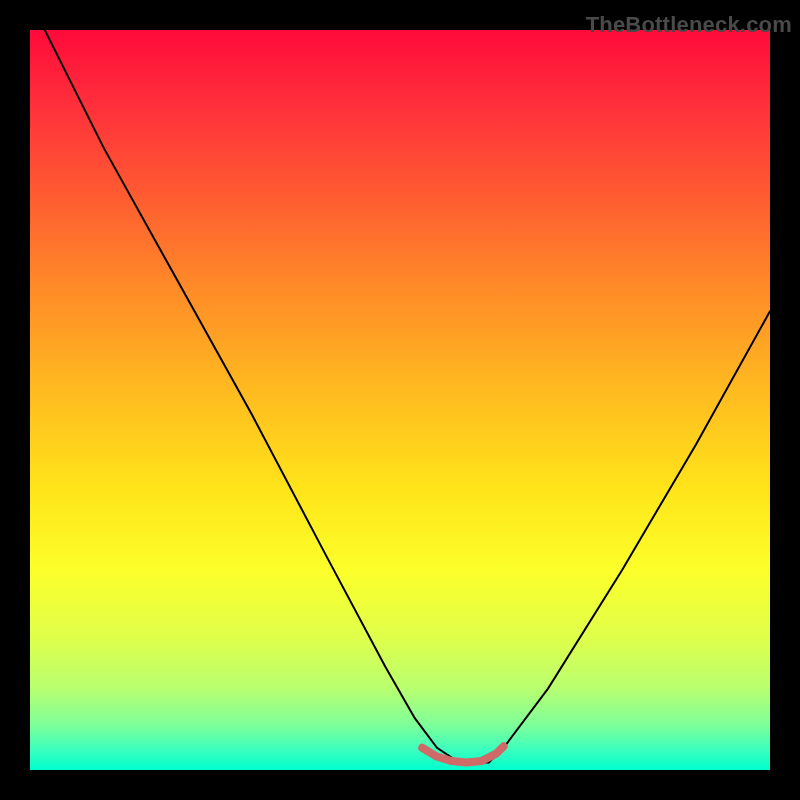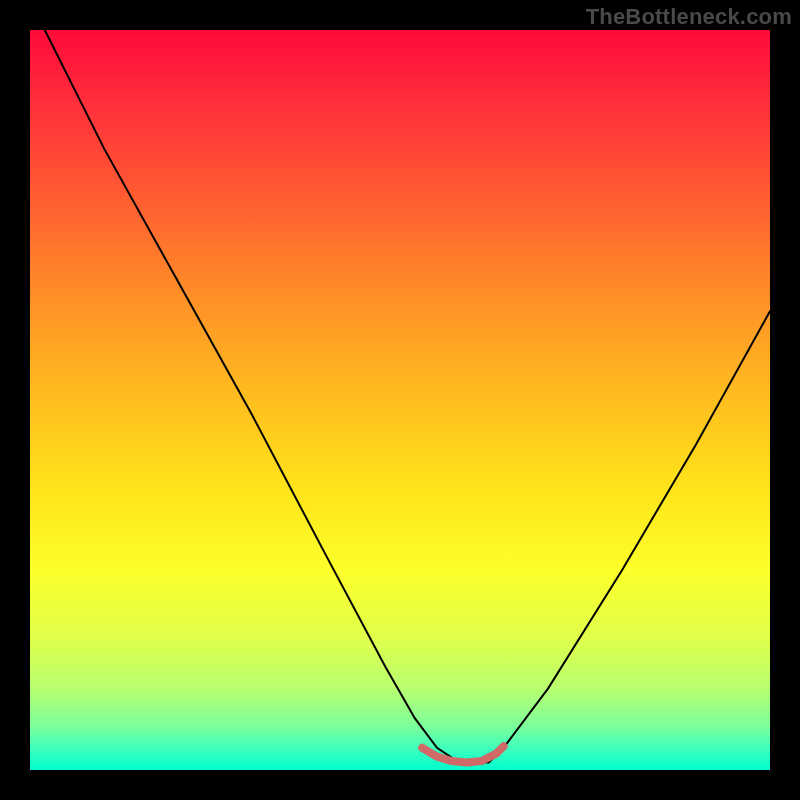--- a/index.html
+++ b/index.html
@@ -34,21 +34,21 @@
       #fcff2a 73%,
       #e0ff4a 82%,
       #b8ff70 89%,
       #7dff9a 94%,
       #36ffc0 97.5%,
       #00ffcf 100%
     );
   }
   .watermark {
     position: absolute;
-    top: 4px;
+    top: 12px;
     right: 8px;
     font-family: Arial, Helvetica, sans-serif;
     font-size: 22px;
     font-weight: 600;
     color: #4a4a4a;
     letter-spacing: 0.2px;
     user-select: none;
   }
   svg.curve {
     position: absolute;

